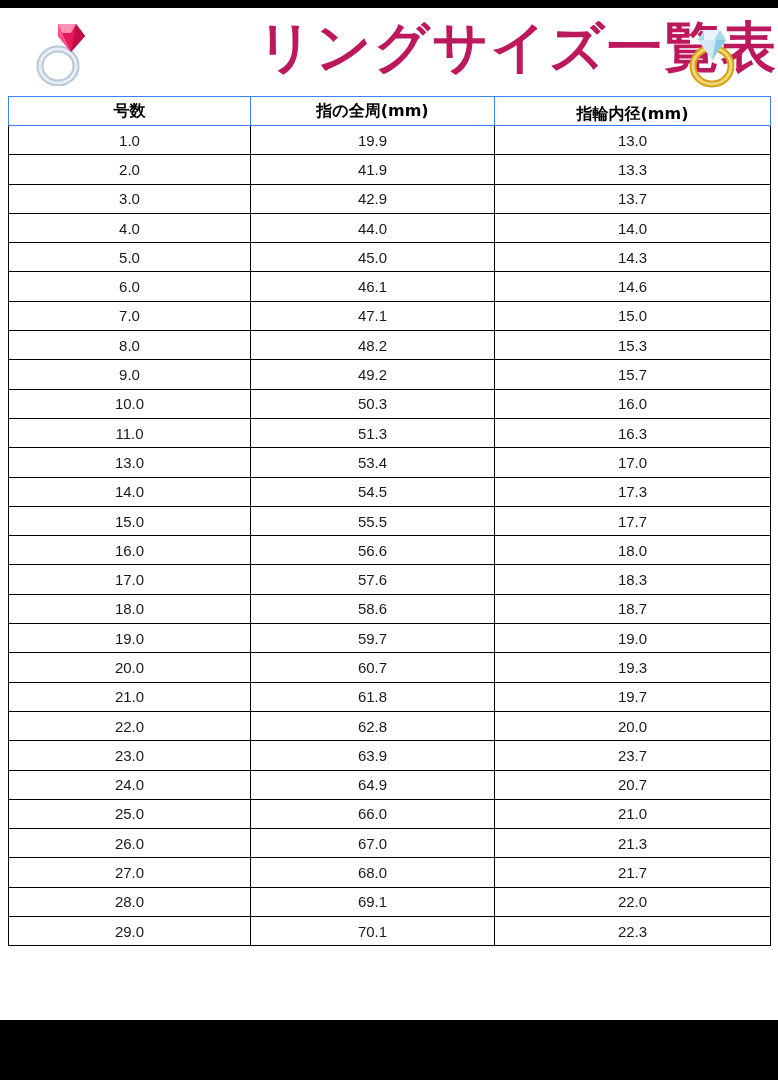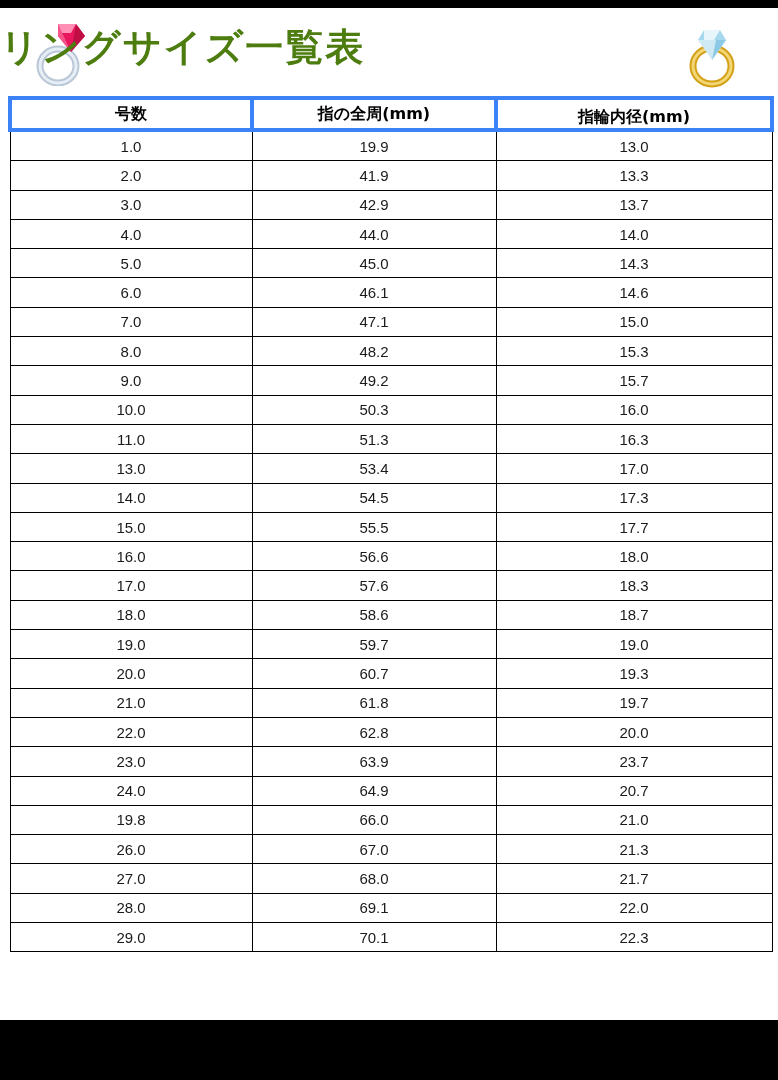--- a/index.html
+++ b/index.html
@@ -31,26 +31,26 @@
   .header {
     position: relative;
     height: 84px;
     width: 100%;
   }
   .title {
     position: absolute;
     left: 0;
     right: 0;
     top: 8px;
-    text-align: left;
+    text-align: right;
     font-family: "DejaVu Sans", "Liberation Sans", sans-serif;
-    font-size: 38px;
+    font-size: 55px;
     font-weight: bold;
     letter-spacing: 2px;
-    color: #4d7c0f;
+    color: #be185d;
     line-height: 62px;
   }
   
   .ring-left {
     position: absolute;
     left: 28px;
     top: 12px;
     width: 68px;
     height: 66px;
   }
@@ -70,21 +70,21 @@
   table.ring-table {
     border-collapse: collapse;
     width: 762px;
     table-layout: fixed;
     background: #ffffff;
   }
   table.ring-table col.c1 { width: 242px; }
   table.ring-table col.c2 { width: 244px; }
   table.ring-table col.c3 { width: 276px; }
   table.ring-table th {
-    border: 4px solid #3b82f6;
+    border: 1px solid #3b82f6;
     height: 28px;
     font-size: 16px;
     font-weight: bold;
     font-family: "DejaVu Sans", "Liberation Sans", sans-serif;
     color: #000000;
     text-align: center;
     padding: 0;
     vertical-align: middle;
   }
   table.ring-table th.h3 {
@@ -255,21 +255,21 @@
               <td>23.0</td>
               <td>63.9</td>
               <td>23.7</td>
             </tr>
             <tr>
               <td>24.0</td>
               <td>64.9</td>
               <td>20.7</td>
             </tr>
             <tr>
-              <td>19.8</td>
+              <td>25.0</td>
               <td>66.0</td>
               <td>21.0</td>
             </tr>
             <tr>
               <td>26.0</td>
               <td>67.0</td>
               <td>21.3</td>
             </tr>
             <tr>
               <td>27.0</td>

